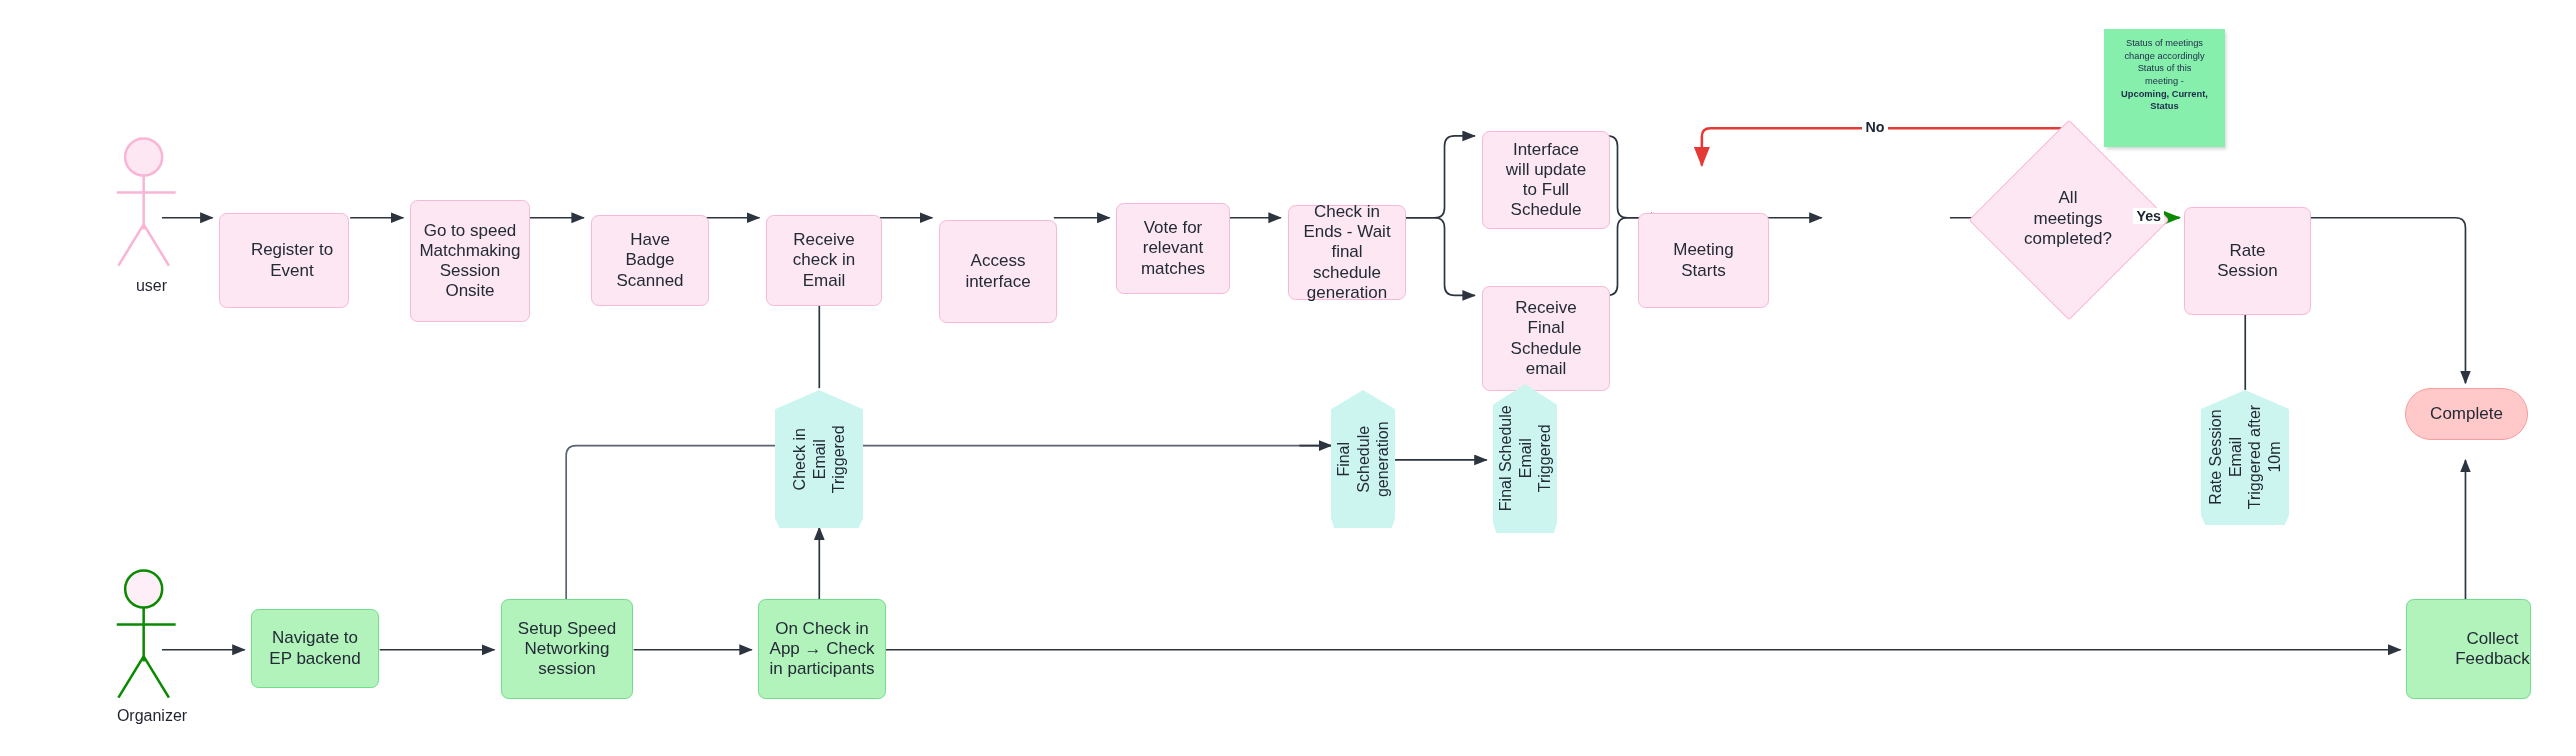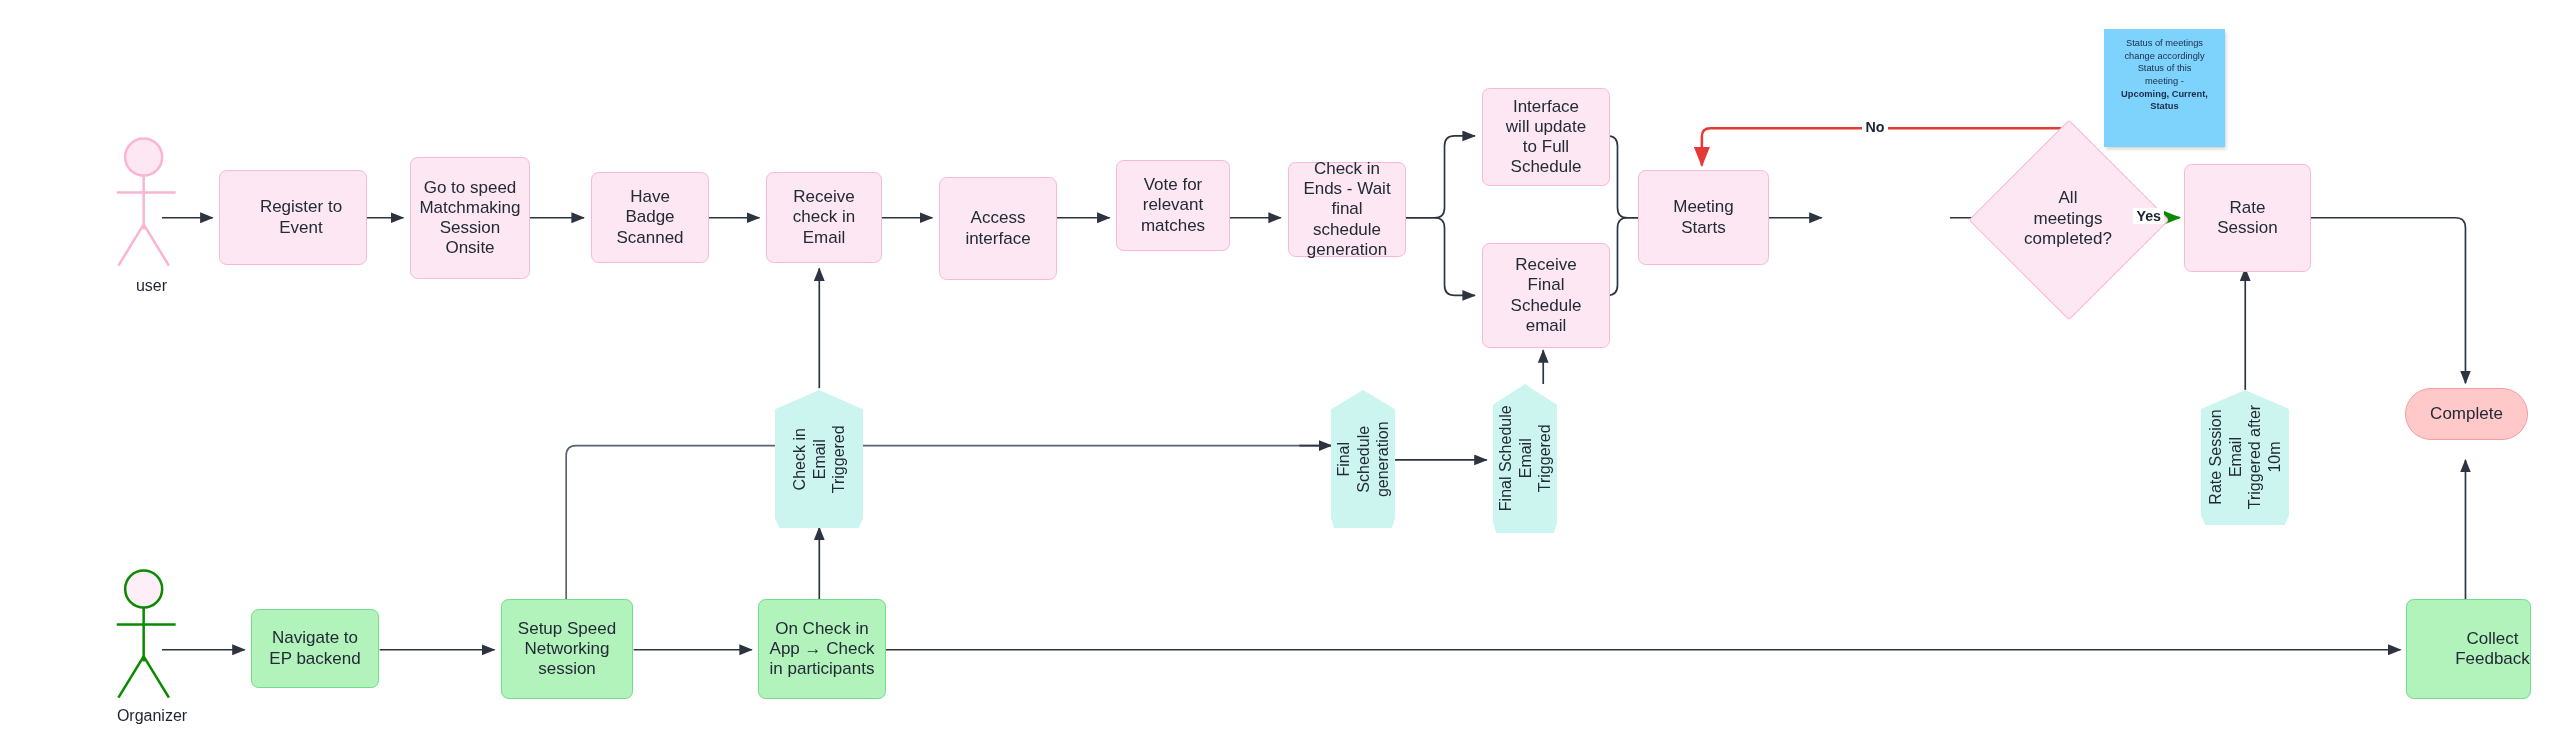--- a/index.html
+++ b/index.html
@@ -3,36 +3,36 @@
 <meta charset="utf-8">
 <style>
   html,body{margin:0;padding:0;background:#ffffff;}
   body{font-family:"Liberation Sans","DejaVu Sans",sans-serif;}
   #canvas{position:relative;width:2576px;height:757px;background:#ffffff;overflow:hidden;}
   svg#wires{position:absolute;left:0;top:0;width:2576px;height:757px;pointer-events:none;}
 
   .node{position:absolute;box-sizing:border-box;display:flex;align-items:center;
         justify-content:center;text-align:center;line-height:1.18;color:#232b36;}
   
-  .pink{background:#fce7f3;border:1.7px solid #f7b8d8;border-radius:7.6px;font-size:17px;}
+  .pink{background:#fce7f3;border:1.7px solid #f7b8d8;border-radius:7.6px;font-size:17px;margin-top:43px;}
   
   .green{background:#b2f2bb;border:1.7px solid #6ede8a;border-radius:7.6px;font-size:17px;}
   
   .teal{background:#ccf5f0;font-size:16px;}
   .teal .rot{transform:rotate(-90deg);white-space:nowrap;line-height:1.22;}
   
   .diamond{font-size:17px;}
   .diamond .dshape{position:absolute;left:0;top:0;width:100%;height:100%;
       background:#fce7f3;border:1.7px solid #f7b8d8;
       transform:rotate(45deg);border-radius:3.4px;}
   .diamond .dlabel{position:relative;z-index:2;line-height:1.2;}
   
   .terminator{background:#ffc9c9;border:1.7px solid #fa9c9c;border-radius:34px;font-size:17px;}
   
-  .sticky{position:absolute;background:#7dd3fc;font-size:9.3px;color:#1e2a4a;
+  .sticky{position:absolute;background:#86efac;font-size:9.3px;color:#1e2a4a;
           text-align:center;line-height:1.35;padding:8.4px 5px;box-sizing:border-box;
           box-shadow:1.7px 2.5px 3.4px rgba(0,0,0,.18);}
   .actor-label{position:absolute;font-size:16px;color:#1f2430;text-align:center;}
   .edge-label{position:absolute;font-size:14.3px;font-weight:bold;color:#1c2431;
               background:#ffffff;padding:0 3.4px;}
 </style>
 </head>
 <body>
 
 <div id="canvas">
@@ -127,21 +127,21 @@
 
   <svg style="position:absolute;left:110px;top:567px;" width="101" height="135" viewBox="0 0 120 160">
     <circle cx="40" cy="26" r="22" fill="#fdeef7" stroke="#0a8a00" stroke-width="3"></circle>
     <line x1="40" y1="48" x2="40" y2="112" stroke="#0a8a00" stroke-width="3"></line>
     <line x1="8" y1="68" x2="78" y2="68" stroke="#0a8a00" stroke-width="3"></line>
     <line x1="40" y1="106" x2="10" y2="155" stroke="#0a8a00" stroke-width="3"></line>
     <line x1="40" y1="106" x2="70" y2="155" stroke="#0a8a00" stroke-width="3"></line>
   </svg>
   <div class="actor-label" style="left:93px;top:707px;width:118px;">Organizer</div>
 
-  <div class="node pink" style="left:219px;top:170px;width:148px;height:95px;padding-left:16px;">
+  <div class="node pink" style="left:219px;top:170px;width:130px;height:95px;padding-left:16px;">
     <span>Register to<br>Event</span>
   </div>
 
   <div class="node pink" style="left:410px;top:157px;width:120px;height:122px;">
     <span>Go to speed<br>Matchmaking<br>Session<br>Onsite</span>
   </div>
 
   <div class="node pink" style="left:591px;top:172px;width:118px;height:91px;">
     <span>Have<br>Badge<br>Scanned</span>
   </div>

